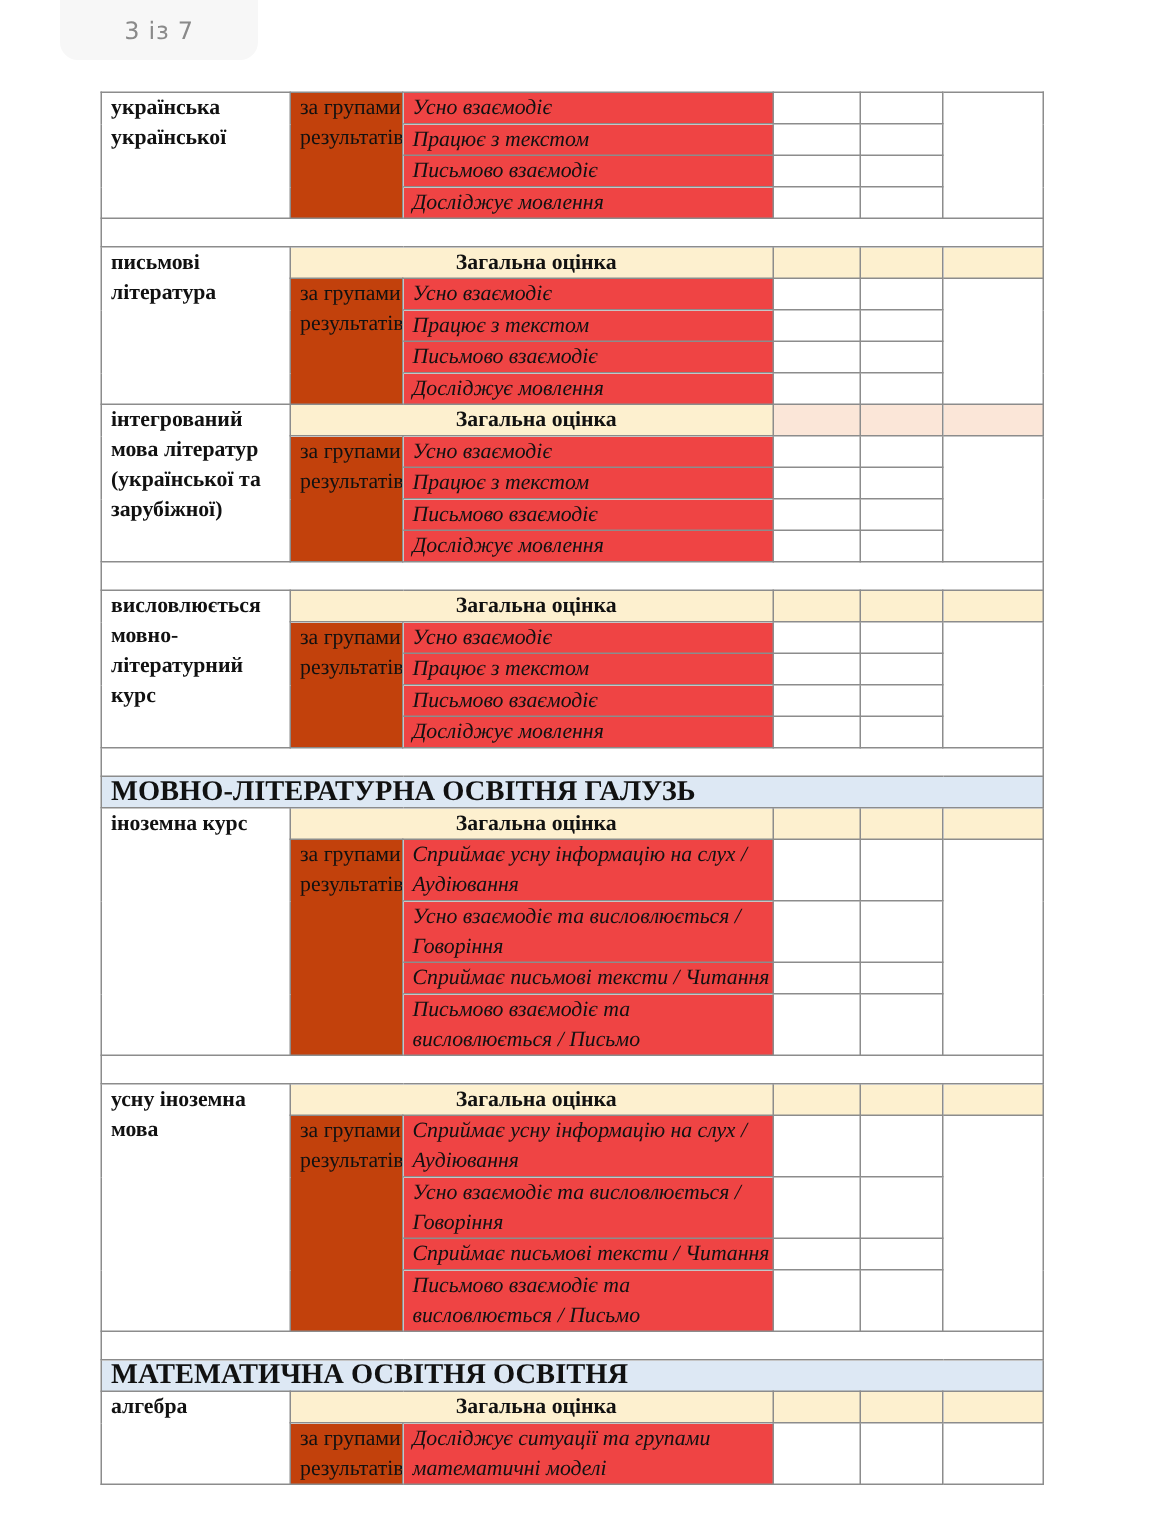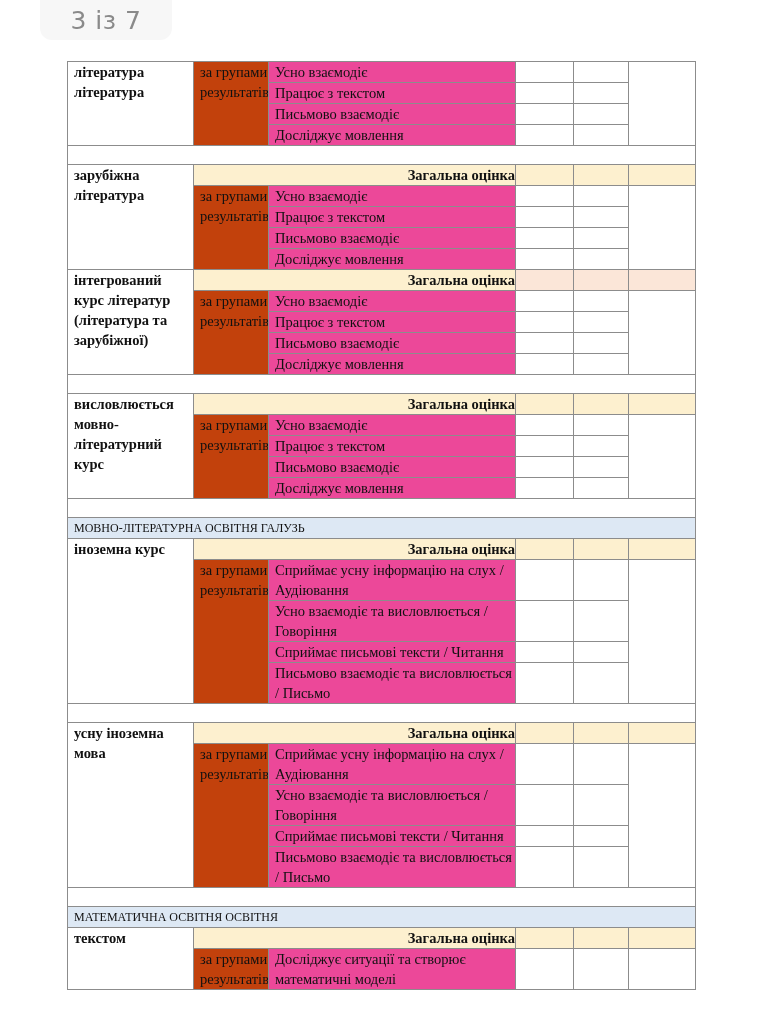--- a/index.html
+++ b/index.html
@@ -4,45 +4,45 @@
 <style>
   html, body { margin: 0; padding: 0; }
   body {
     width: 768px; height: 1024px; background: #ffffff; position: relative; overflow: hidden;
     font-family: "Liberation Serif", serif; color: #111;
   }
   .page-indicator {
     position: absolute; left: 40px; top: 0px; width: 132px; height: 40px;
     background: #f7f7f7; border-radius: 0 0 12px 12px;
     display: flex; align-items: center; justify-content: center;
-    font-family: "DejaVu Sans", sans-serif; font-size: 25px; color: #8a8a8a; letter-spacing: 0.5px;
+    font-family: "DejaVu Sans", sans-serif; font-size: 16px; color: #8a8a8a; letter-spacing: 0.5px;
   }
   table.grades {
     position: absolute; left: 67px; top: 61px; width: 628px;
     border-collapse: collapse; table-layout: fixed;
   }
   table.grades td {
     border: 1.5px solid #8c8c8c; padding: 0 0 0 6px; vertical-align: top;
     font-size: 14.5px; line-height: 20px; overflow: hidden;
   }
   col.c-subject { width: 126px; }
   col.c-group { width: 75px; }
   col.c-result { width: 247px; }
   col.c-g1 { width: 58px; }
   col.c-g2 { width: 55px; }
   col.c-g3 { width: 67px; }
   td.subject { font-weight: bold; font-size: 14.5px; line-height: 20px; background: #fff; }
   td.group { background: #c2410c; font-size: 12px; line-height: 18px; padding-left: 5px; padding-top: 1px; }
-  td.overall-label { background: #fdf0cf; font-weight: bold; text-align: right; padding-left: 80px; }
+  td.overall-label { background: #fdf0cf; font-weight: bold; text-align: center; padding-left: 80px; }
   td.overall-cell { background: #fdf0cf; }
   td.overall-cell.peach { background: #fbe6d8; }
-  td.result { background: #ec4899; }
+  td.result { background: #ef4444; font-style: italic; }
   td.blank { background: #fff; }
   tr.spacer td { height: 18px; border-left: 1.5px solid #8c8c8c; border-right: 1.5px solid #8c8c8c; }
-  tr.section td { background: #dde8f4; font-weight: normal; font-size: 12px; padding-left: 6px; }
+  tr.section td { background: #dde8f4; font-weight: bold; font-size: 19px; padding-left: 6px; }
   tr.r20 td { height: 18px; }
   tr.r40 td { height: 38px; }
 </style>
 </head>
 <body>
 
 <div class="page-indicator">
   <span>3 із 7</span>
 </div>
 
@@ -51,78 +51,78 @@
     <col class="c-subject">
       <col class="c-group">
       <col class="c-result">
       <col class="c-g1">
       <col class="c-g2">
       <col class="c-g3">
   </colgroup>
   <tbody>
 
     <tr class="r20">
-      <td class="subject" rowspan="4">література література</td>
-      <td class="group" rowspan="4">за групами результатів</td>
-      <td class="result">Усно взаємодіє</td>
-      <td class="blank"></td>
-      <td class="blank"></td>
-      <td class="blank" rowspan="4"></td>
-    </tr>
-    <tr class="r20">
-      <td class="result">Працює з текстом</td>
-      <td class="blank"></td>
-      <td class="blank"></td>
-    </tr>
-    <tr class="r20">
-      <td class="result">Письмово взаємодіє</td>
-      <td class="blank"></td>
-      <td class="blank"></td>
-    </tr>
-    <tr class="r20">
-      <td class="result">Досліджує мовлення</td>
-      <td class="blank"></td>
-      <td class="blank"></td>
-    </tr>
-    <tr class="spacer">
-        <td colspan="6"></td>
-      </tr>
-
-    <tr class="r20">
-      <td class="subject" rowspan="5">зарубіжна література</td>
-      <td class="overall-label" colspan="2">Загальна оцінка</td>
-      <td class="overall-cell"></td>
-      <td class="overall-cell"></td>
-      <td class="overall-cell"></td>
-    </tr>
-    <tr class="r20">
-      <td class="group" rowspan="4">за групами результатів</td>
-      <td class="result">Усно взаємодіє</td>
-      <td class="blank"></td>
-      <td class="blank"></td>
-      <td class="blank" rowspan="4"></td>
-    </tr>
-    <tr class="r20">
-      <td class="result">Працює з текстом</td>
-      <td class="blank"></td>
-      <td class="blank"></td>
-    </tr>
-    <tr class="r20">
-      <td class="result">Письмово взаємодіє</td>
-      <td class="blank"></td>
-      <td class="blank"></td>
-    </tr>
-    <tr class="r20">
-      <td class="result">Досліджує мовлення</td>
-      <td class="blank"></td>
-      <td class="blank"></td>
-    </tr>
-
-    <tr class="r20">
-      <td class="subject" rowspan="5">інтегрований курс літератур (література та зарубіжної)</td>
+      <td class="subject" rowspan="4">українська української</td>
+      <td class="group" rowspan="4">за групами результатів</td>
+      <td class="result">Усно взаємодіє</td>
+      <td class="blank"></td>
+      <td class="blank"></td>
+      <td class="blank" rowspan="4"></td>
+    </tr>
+    <tr class="r20">
+      <td class="result">Працює з текстом</td>
+      <td class="blank"></td>
+      <td class="blank"></td>
+    </tr>
+    <tr class="r20">
+      <td class="result">Письмово взаємодіє</td>
+      <td class="blank"></td>
+      <td class="blank"></td>
+    </tr>
+    <tr class="r20">
+      <td class="result">Досліджує мовлення</td>
+      <td class="blank"></td>
+      <td class="blank"></td>
+    </tr>
+    <tr class="spacer">
+        <td colspan="6"></td>
+      </tr>
+
+    <tr class="r20">
+      <td class="subject" rowspan="5">письмові література</td>
+      <td class="overall-label" colspan="2">Загальна оцінка</td>
+      <td class="overall-cell"></td>
+      <td class="overall-cell"></td>
+      <td class="overall-cell"></td>
+    </tr>
+    <tr class="r20">
+      <td class="group" rowspan="4">за групами результатів</td>
+      <td class="result">Усно взаємодіє</td>
+      <td class="blank"></td>
+      <td class="blank"></td>
+      <td class="blank" rowspan="4"></td>
+    </tr>
+    <tr class="r20">
+      <td class="result">Працює з текстом</td>
+      <td class="blank"></td>
+      <td class="blank"></td>
+    </tr>
+    <tr class="r20">
+      <td class="result">Письмово взаємодіє</td>
+      <td class="blank"></td>
+      <td class="blank"></td>
+    </tr>
+    <tr class="r20">
+      <td class="result">Досліджує мовлення</td>
+      <td class="blank"></td>
+      <td class="blank"></td>
+    </tr>
+
+    <tr class="r20">
+      <td class="subject" rowspan="5">інтегрований мова літератур (української та зарубіжної)</td>
       <td class="overall-label" colspan="2">Загальна оцінка</td>
       <td class="overall-cell peach"></td>
       <td class="overall-cell peach"></td>
       <td class="overall-cell peach"></td>
     </tr>
     <tr class="r20">
       <td class="group" rowspan="4">за групами результатів</td>
       <td class="result">Усно взаємодіє</td>
       <td class="blank"></td>
       <td class="blank"></td>
@@ -248,27 +248,27 @@
     </tr>
     <tr class="spacer">
         <td colspan="6"></td>
       </tr>
 
     <tr class="section r20">
       <td colspan="6">МАТЕМАТИЧНА ОСВІТНЯ ОСВІТНЯ</td>
     </tr>
 
     <tr class="r20">
-      <td class="subject" rowspan="2">текстом</td>
+      <td class="subject" rowspan="2">алгебра</td>
       <td class="overall-label" colspan="2">Загальна оцінка</td>
       <td class="overall-cell"></td>
       <td class="overall-cell"></td>
       <td class="overall-cell"></td>
     </tr>
     <tr class="r40">
       <td class="group">за групами результатів</td>
-      <td class="result">Досліджує ситуації та створює математичні моделі</td>
+      <td class="result">Досліджує ситуації та групами математичні моделі</td>
       <td class="blank"></td>
       <td class="blank"></td>
       <td class="blank"></td>
     </tr>
   </tbody>
 </table>
 
 </body></html>

